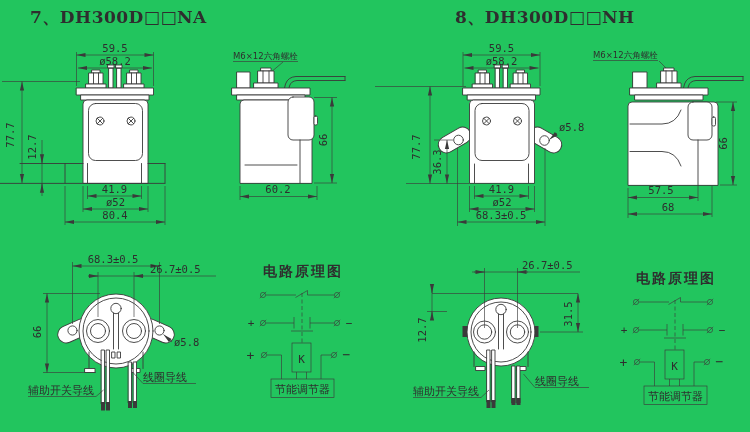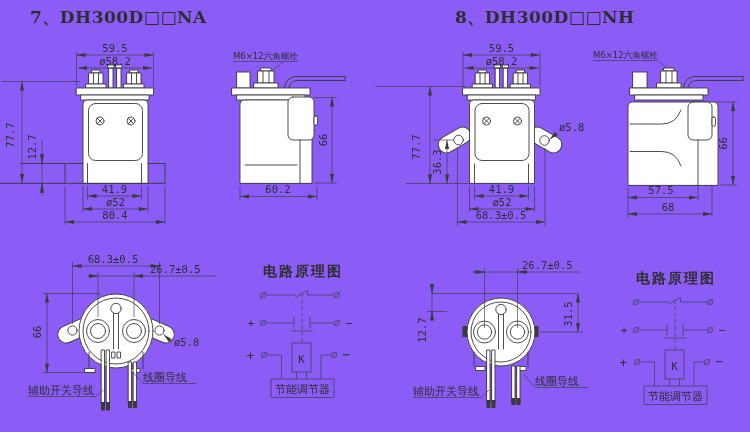--- a/index.html
+++ b/index.html
@@ -1,16 +1,16 @@
 <!DOCTYPE html>
 <html><head>
 <meta charset="utf-8">
 <style>
   html,body{margin:0;padding:0;background:#ffffff;}
-  .wrap{width:750px;height:432px;background:#8b5cf6;position:relative;overflow:hidden;}
+  .wrap{width:750px;height:432px;background:#22c55e;position:relative;overflow:hidden;}
   svg{display:block;}
   .ln{stroke:#3a3a3a;stroke-width:0.9;fill:none;stroke-linejoin:round;stroke-linecap:round;}
   .fw{fill:#ffffff;}
   .fi{fill:#3a3a3a;stroke:none;}
   .dm{stroke:#3a3a3a;stroke-width:0.65;fill:none;}
   .ds{stroke-dasharray:4 2.5;}
   text{fill:#2e2e2e;}
   .dt{font:10.5px "DejaVu Sans Mono",monospace;text-anchor:middle;}
   .dtl{font:10.5px "DejaVu Sans Mono",monospace;text-anchor:start;}
   .cj{font:11px "DejaVu Sans","Liberation Sans",sans-serif;}

